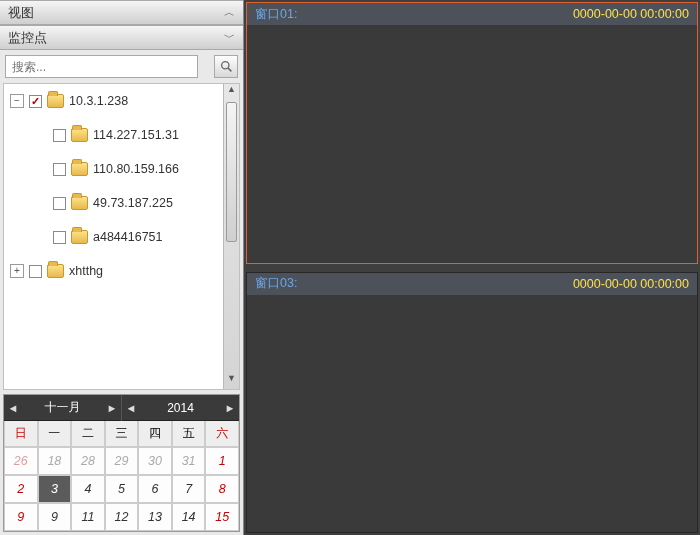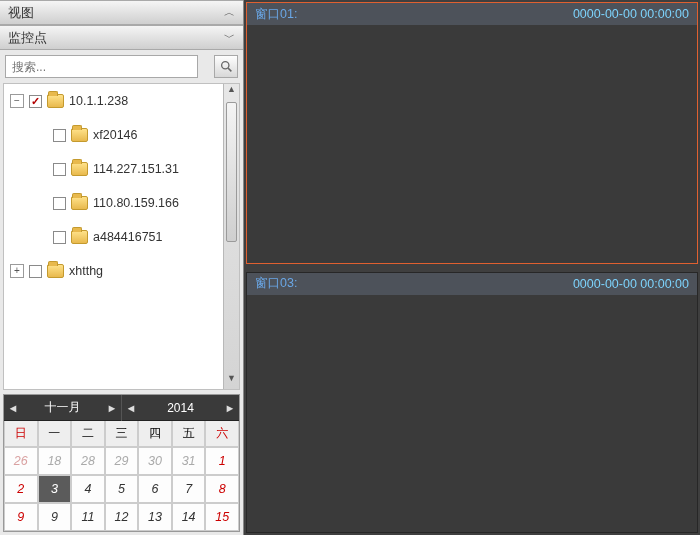--- a/index.html
+++ b/index.html
@@ -166,21 +166,21 @@
   }
   .pane.active { border: 1px solid #e06030; }
   .pane-bar {
     height: 22px;
     background: #4d525a;
     display: flex; align-items: center; justify-content: space-between;
     padding: 0 8px;
     font-size: 12.5px;
     color: #6aa7e6;
   }
-  .pane-bar .ts { color: #7dd3fc; margin-left: 20px; }
+  .pane-bar .ts { color: #fde047; margin-left: 20px; }
 </style>
 </head>
 <body>
 
 <div class="app">
   <div class="sidebar">
 
     <div class="panel-header">
       <span>视图</span>
       <span class="chev">︿</span>
@@ -201,41 +201,41 @@
       </div>
     </div>
 
     <div class="tree">
       <div class="tree-inner">
 
         <div class="tree-row">
           <span class="expander">−</span>
           <span class="cb checked"></span>
           <span class="folder-icon"></span>
-          <span>10.1.1.238</span>
+          <span>10.3.1.238</span>
         </div>
 
 
         <div class="tree-row indent2b">
           <span class="expander blank"></span>
           <span class="cb"></span>
           <span class="folder-icon"></span>
-          <span>xf20146</span>
+          <span>114.227.151.31</span>
         </div>
         <div class="tree-row indent2b">
           <span class="expander blank"></span>
           <span class="cb"></span>
           <span class="folder-icon"></span>
-          <span>114.227.151.31</span>
+          <span>110.80.159.166</span>
         </div>
         <div class="tree-row indent2b">
           <span class="expander blank"></span>
           <span class="cb"></span>
           <span class="folder-icon"></span>
-          <span>110.80.159.166</span>
+          <span>49.73.187.225</span>
         </div>
         <div class="tree-row indent2b">
           <span class="expander blank"></span>
           <span class="cb"></span>
           <span class="folder-icon"></span>
           <span>a484416751</span>
         </div>
         <div class="tree-row" style="padding-left:6px;">
           <span class="expander">+</span>
           <span class="cb"></span>

